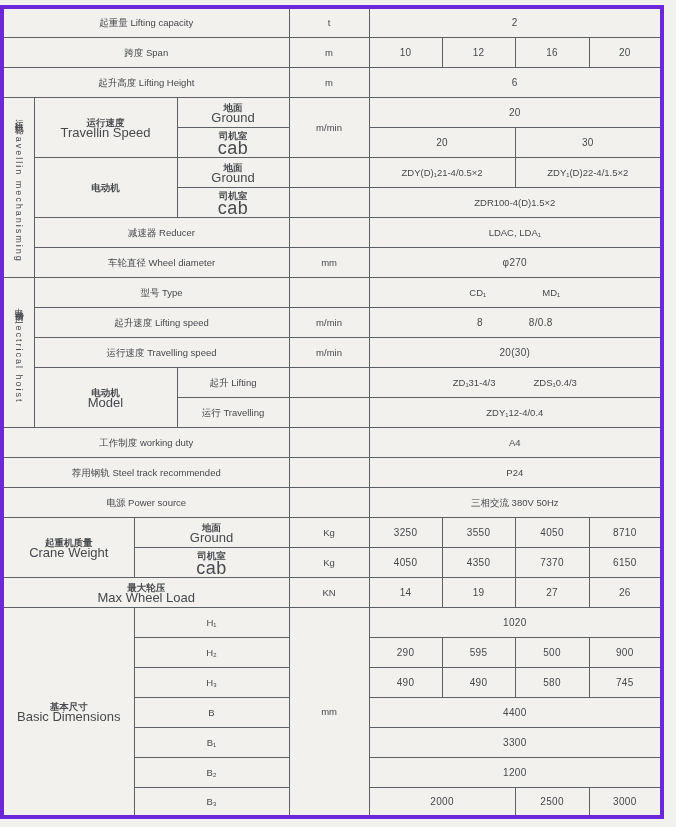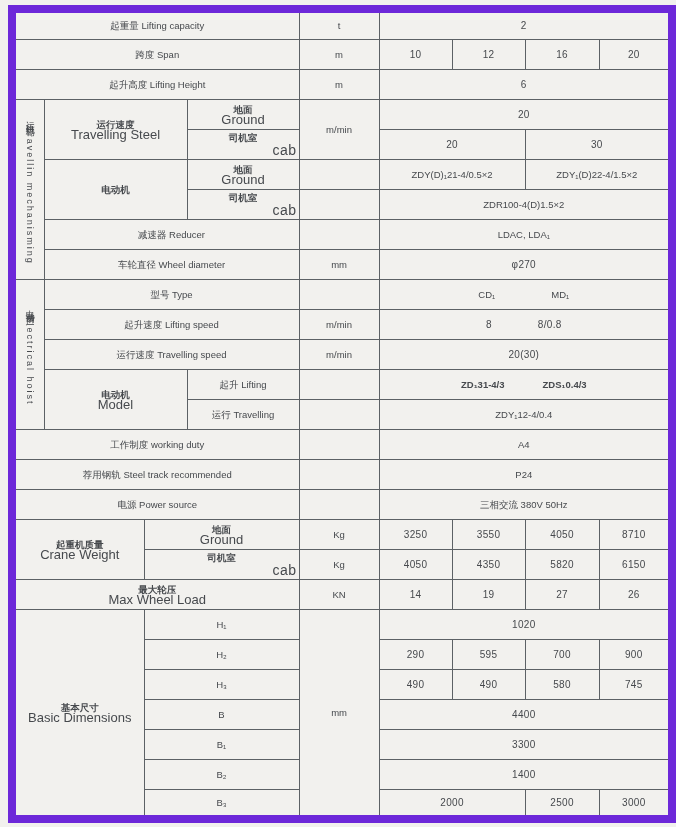--- a/index.html
+++ b/index.html
@@ -5,47 +5,47 @@
   html,body{margin:0;padding:0;}
   body{
     width:676px;height:827px;
     background:#f2f1ee;
     font-family:"Liberation Sans","DejaVu Sans",sans-serif;
     color:#46494d;
     position:relative;
     overflow:hidden;
   }
   table.spec{
-    position:absolute;left:8px;top:5px;
+    position:absolute;left:0;top:5px;
     width:660px;height:681px;
     border-collapse:collapse;table-layout:fixed;
-    border:8px solid #6d28d9;
+    border:4px solid #6d28d9;
   }
   td{
     border:1px solid #5c6165;
     padding:0 2px;
     text-align:center;vertical-align:middle;
     font-size:9.5px;line-height:11px;
     color:#46494d;
     overflow:hidden;
   }
   tr{height:30px;}
   .cn{font-size:9.5px;line-height:11px;font-weight:bold;}
   .en{font-size:13px;line-height:10px;}
-  .cab{font-size:14px;line-height:14px;letter-spacing:.5px;text-align:right;}
+  .cab{font-size:18px;line-height:14px;letter-spacing:.5px;}
   .num{font-size:10px;letter-spacing:.3px;}
   .vstrip div{
     writing-mode:vertical-rl;
     text-orientation:mixed;
     margin:0 auto;
     font-size:9px;letter-spacing:2px;
     white-space:nowrap;
   }
   .pair{display:flex;justify-content:center;align-items:center;}
-  .g90{gap:56px;} .g55{gap:46px;} .g38{gap:38px;font-weight:bold;}
+  .g90{gap:56px;} .g55{gap:46px;} .g38{gap:38px;}
 </style>
 </head>
 <body>
 
 <table class="spec">
   <colgroup>
     <col style="width:32px">
       <col style="width:100px">
       <col style="width:43px">
       <col style="width:112px">
@@ -77,21 +77,21 @@
     <td>m</td>
     <td colspan="4" class="num">6</td>
   </tr>
 
   <tr>
     <td rowspan="6" class="vstrip">
       <div>运行机构 Travellin mechanisming</div>
     </td>
     <td colspan="2" rowspan="2">
       <div class="cn">运行速度</div>
-      <div class="en">Travelling Steel</div>
+      <div class="en">Travellin Speed</div>
     </td>
     <td>
       <div class="cn">地面</div>
       <div class="en">Ground</div>
     </td>
     <td rowspan="2">m/min</td>
     <td colspan="4" class="num">20</td>
   </tr>
 
   <tr>
@@ -224,21 +224,21 @@
   </tr>
 
   <tr>
     <td colspan="2">
       <div class="cn">司机室</div>
       <div class="cab">cab</div>
     </td>
     <td>Kg</td>
     <td class="num">4050</td>
     <td class="num">4350</td>
-    <td class="num">5820</td>
+    <td class="num">7370</td>
     <td class="num">6150</td>
   </tr>
 
   <tr>
     <td colspan="4">
       <div class="cn">最大轮压</div>
       <div class="en">Max Wheel Load</div>
     </td>
     <td>KN</td>
     <td class="num">14</td>
@@ -254,21 +254,21 @@
     </td>
     <td colspan="2">H₁</td>
     <td rowspan="7">mm</td>
     <td colspan="4" class="num">1020</td>
   </tr>
 
   <tr>
     <td colspan="2">H₂</td>
     <td class="num">290</td>
     <td class="num">595</td>
-    <td class="num">700</td>
+    <td class="num">500</td>
     <td class="num">900</td>
   </tr>
 
   <tr>
     <td colspan="2">H₃</td>
     <td class="num">490</td>
     <td class="num">490</td>
     <td class="num">580</td>
     <td class="num">745</td>
   </tr>
@@ -278,21 +278,21 @@
     <td colspan="4" class="num">4400</td>
   </tr>
 
   <tr>
     <td colspan="2">B₁</td>
     <td colspan="4" class="num">3300</td>
   </tr>
 
   <tr>
     <td colspan="2">B₂</td>
-    <td colspan="4" class="num">1400</td>
+    <td colspan="4" class="num">1200</td>
   </tr>
 
   <tr>
     <td colspan="2">B₃</td>
     <td colspan="2" class="num">2000</td>
     <td class="num">2500</td>
     <td class="num">3000</td>
   </tr>
 </tbody>
   </table>

